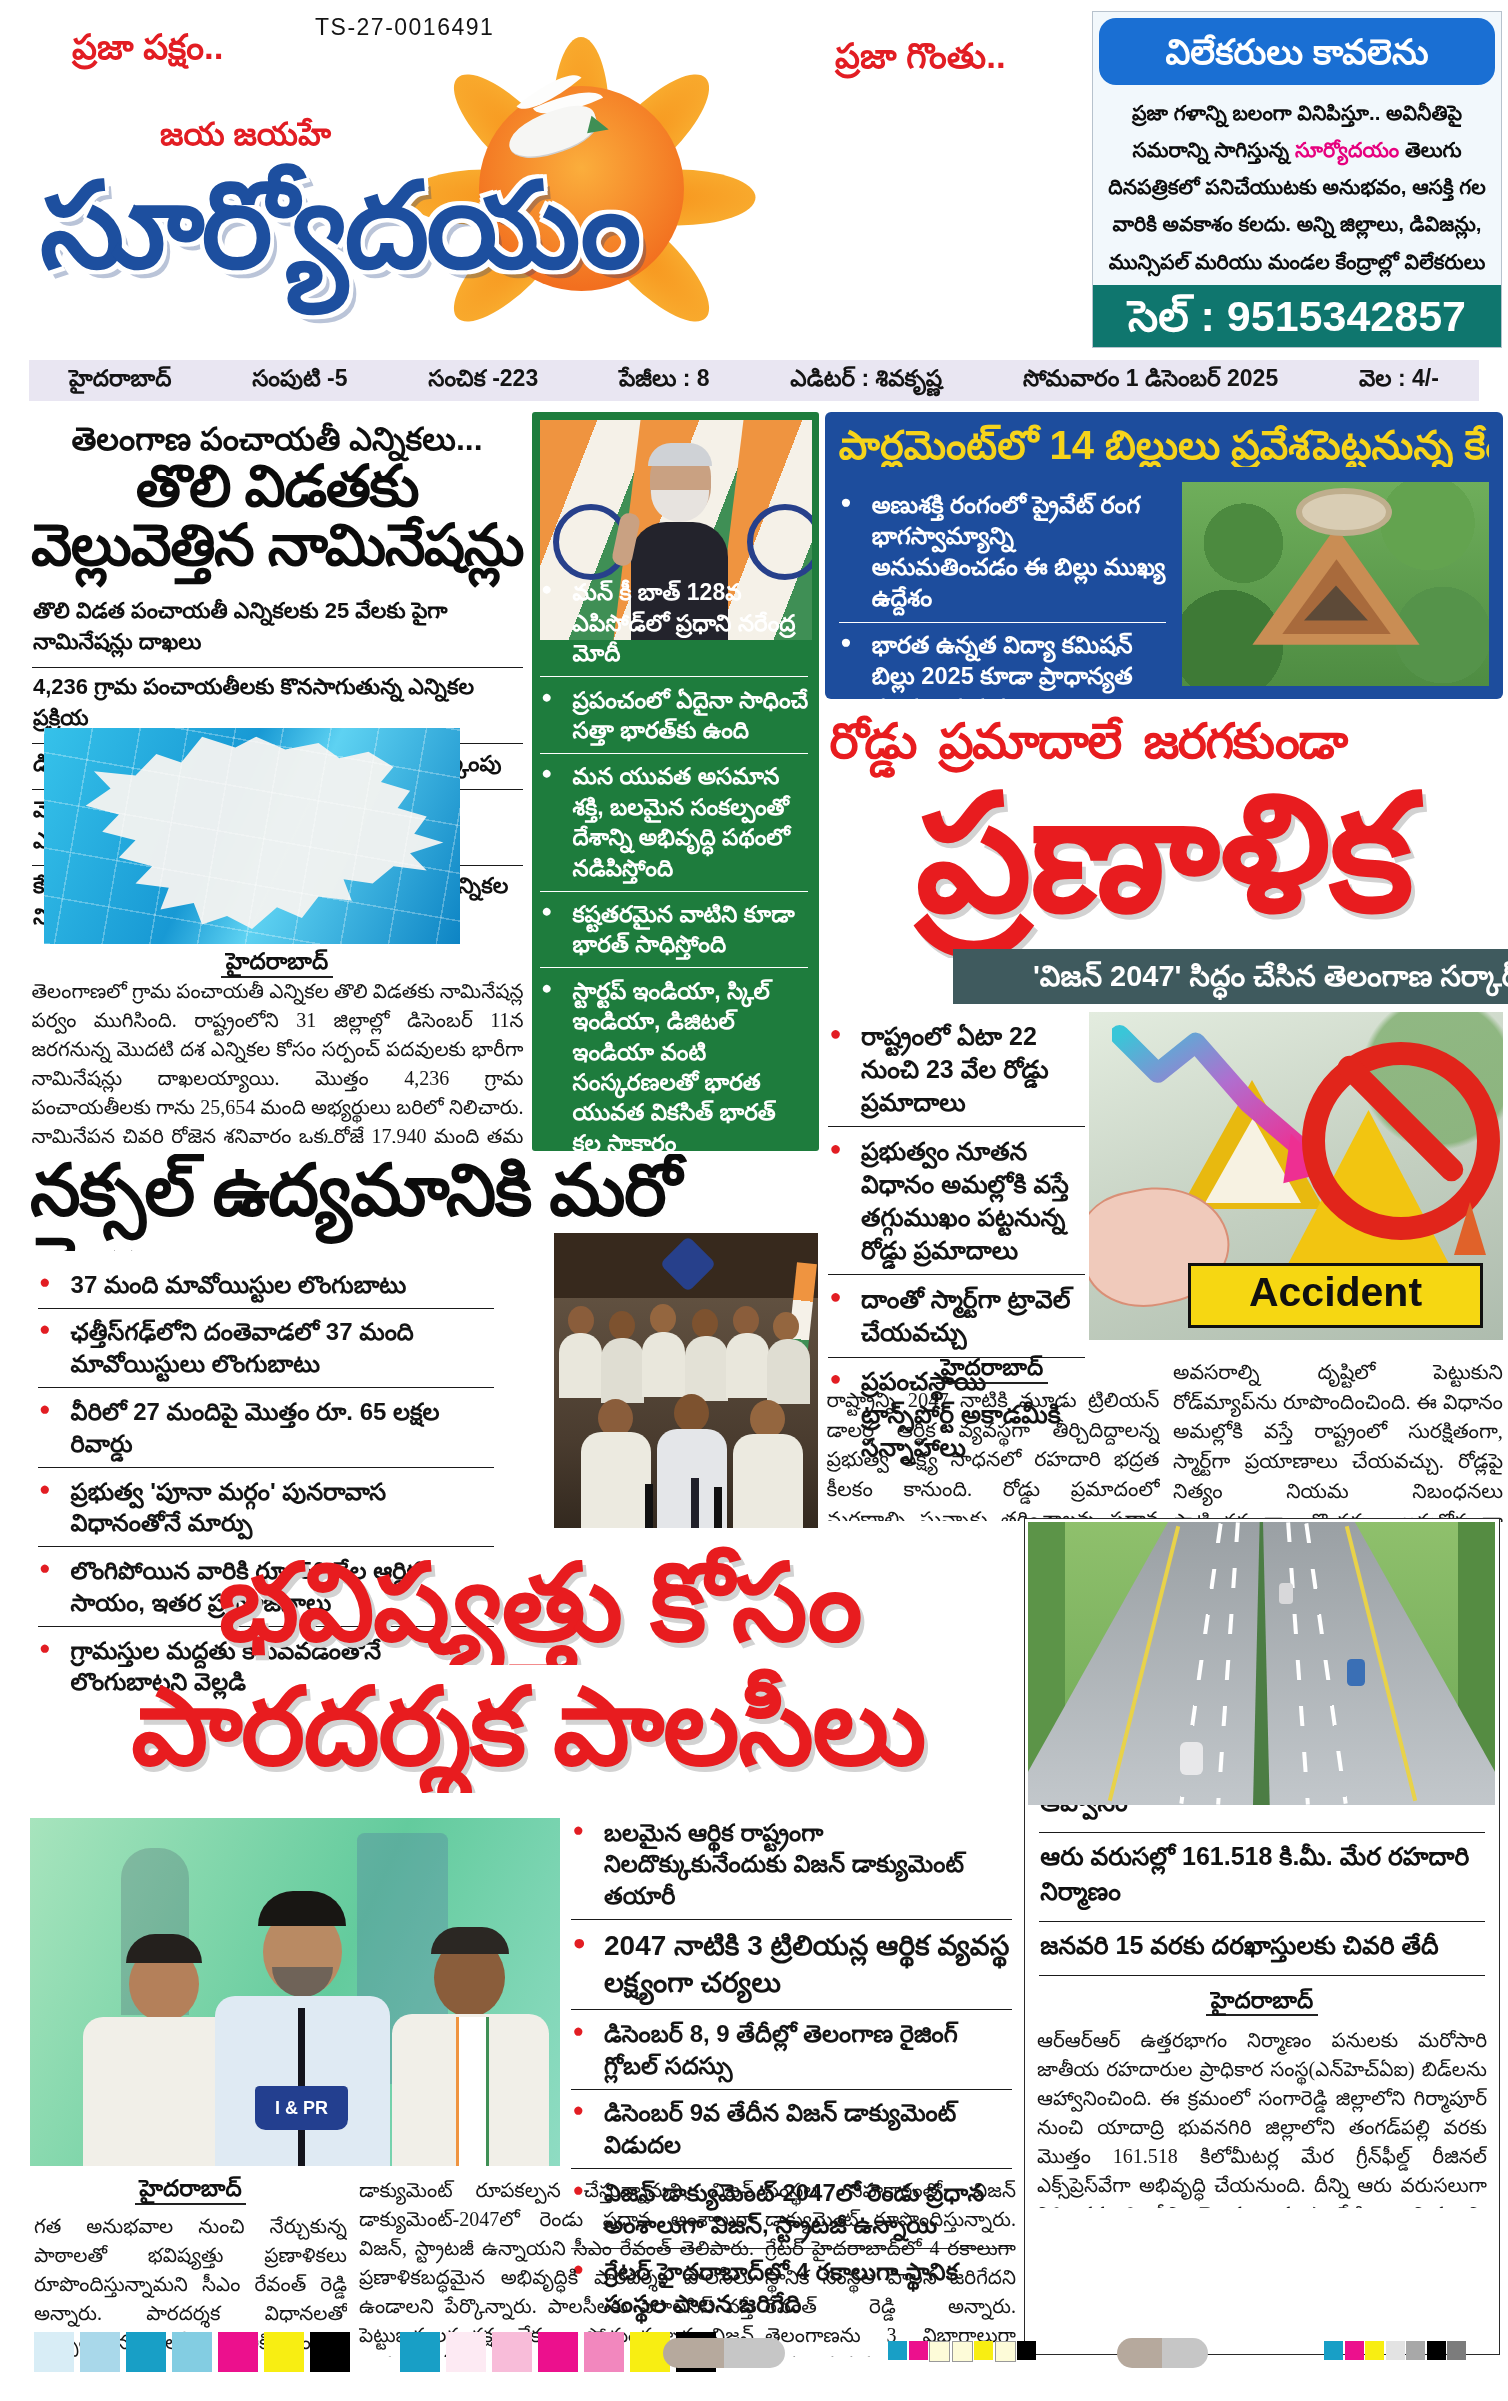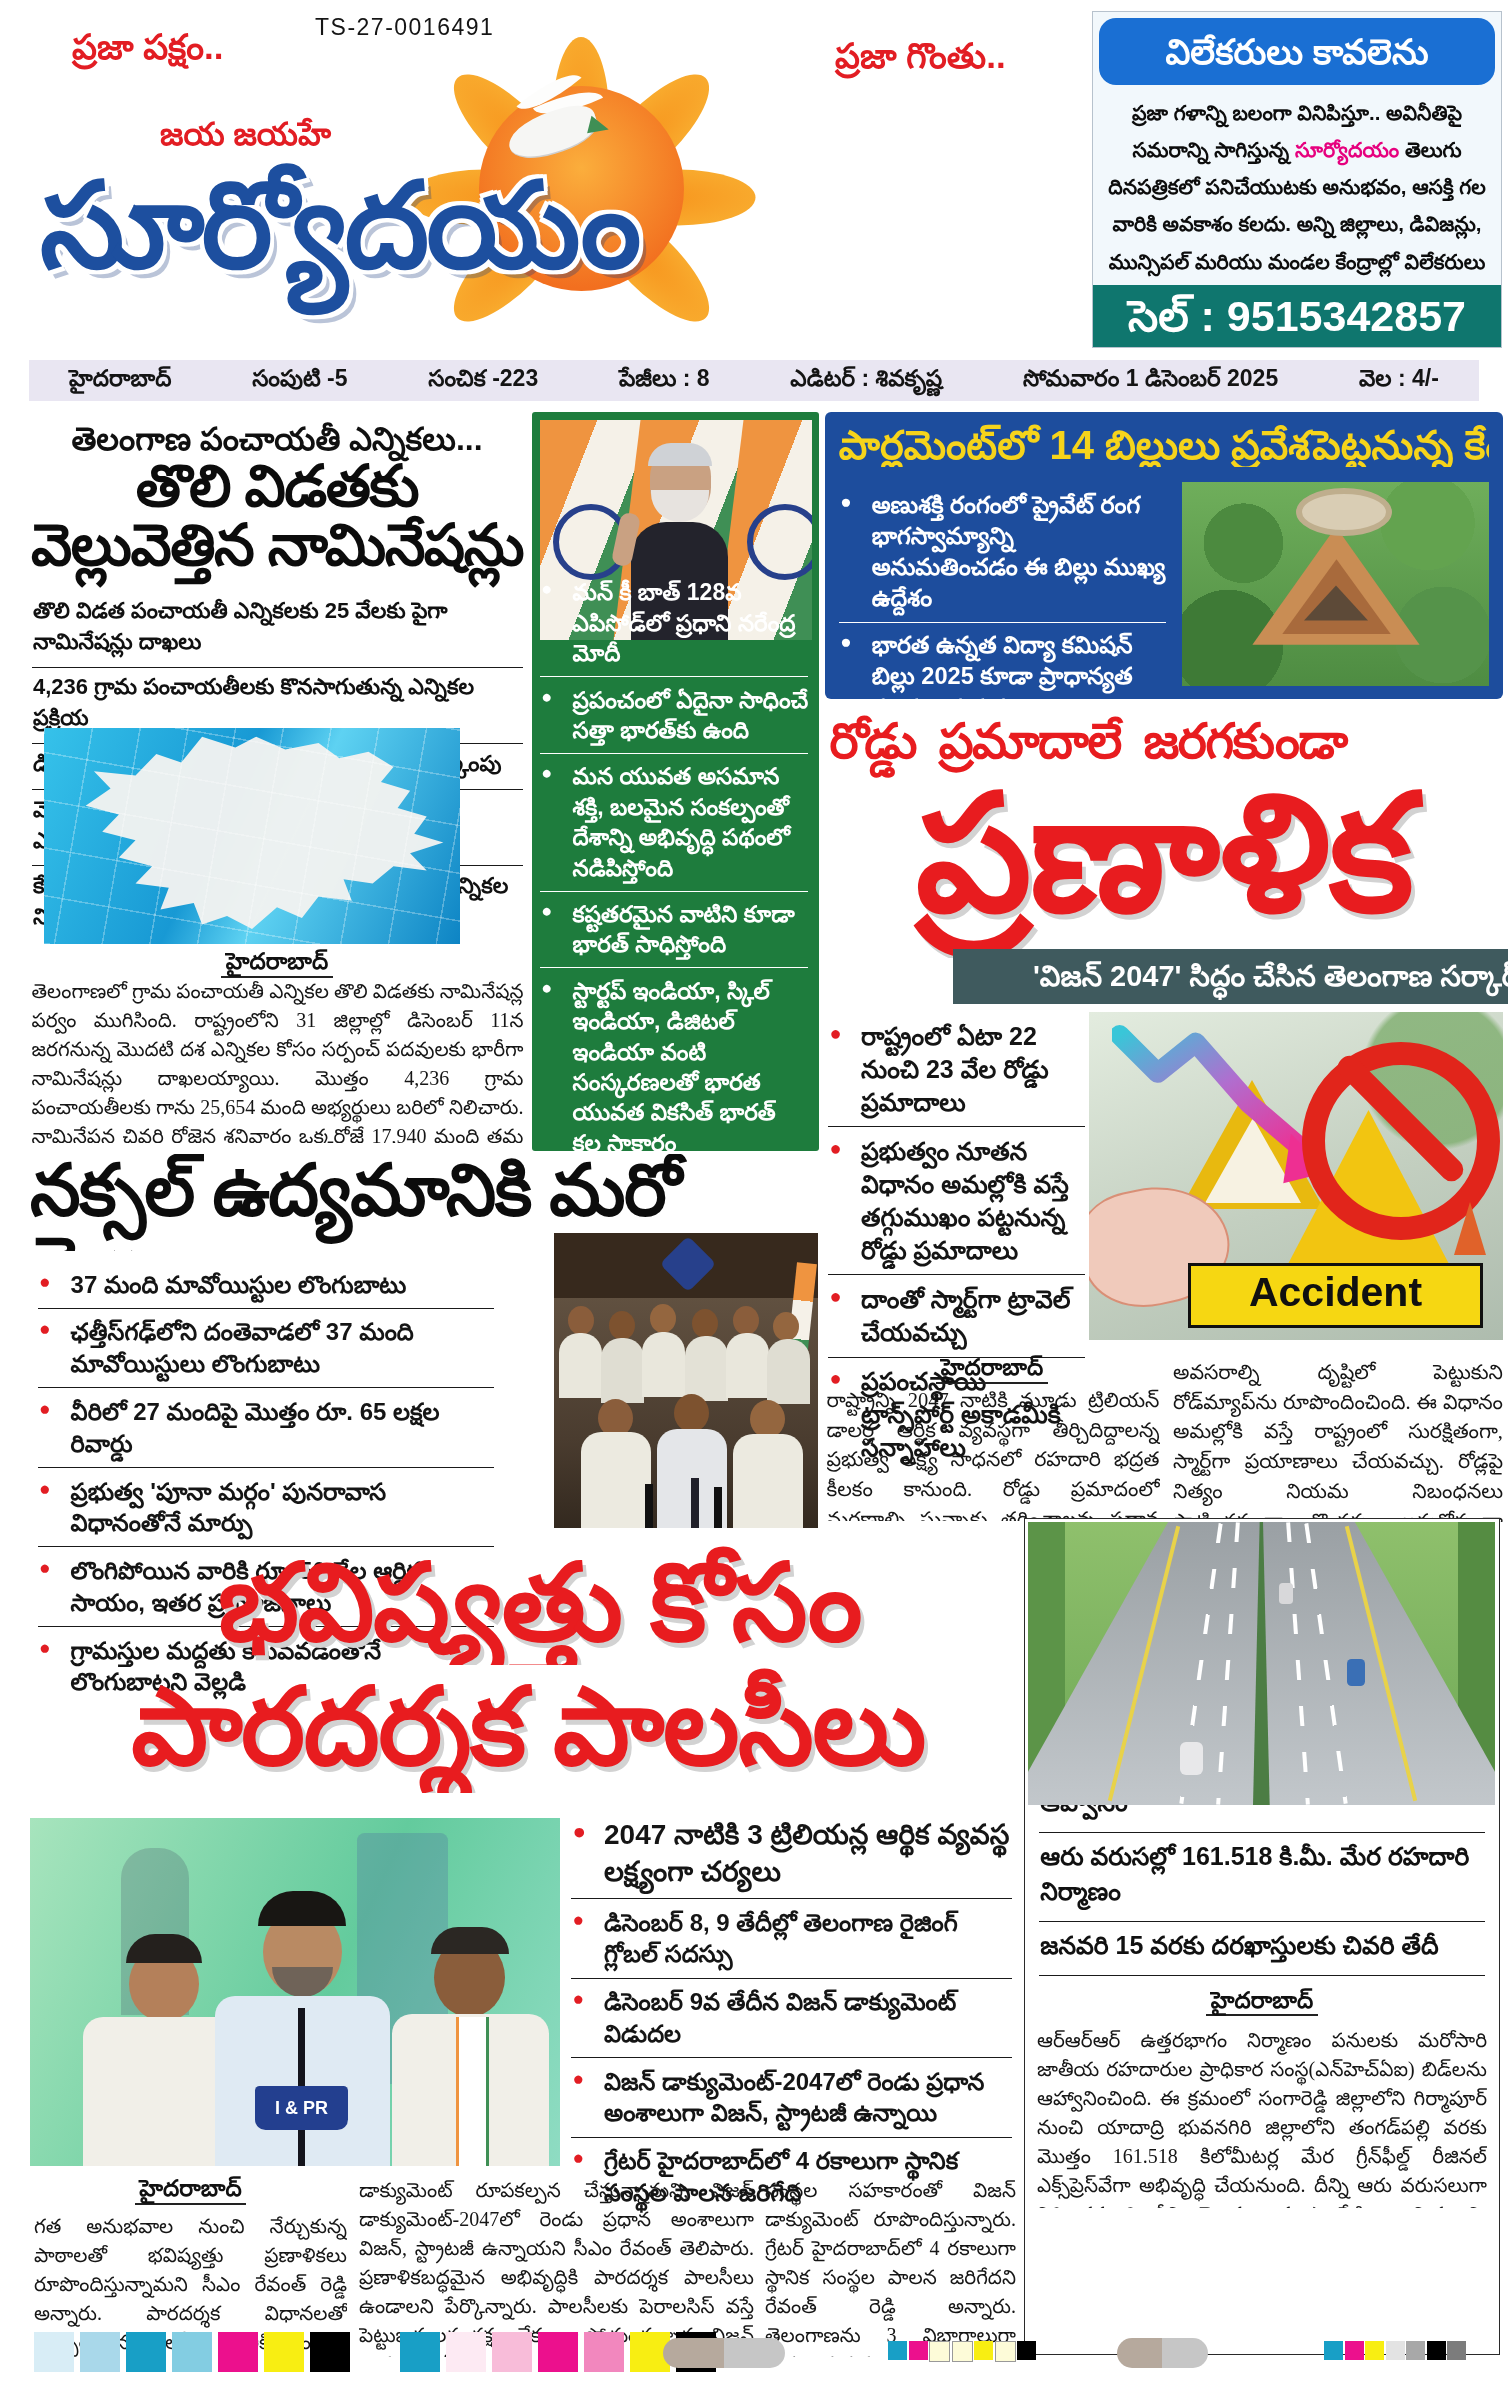--- a/index.html
+++ b/index.html
@@ -321,20 +321,21 @@
       <div class="person-body" style="left:362px;top:196px;width:157px;height:152px;background:#f1efe8;"></div>
       <div class="abs" style="left:426px;top:199px;width:27px;height:149px;background:#fff;border-left:3.8px solid #ef9440;border-right:3.8px solid #3f8f55;"></div>
 
       <div class="abs" style="left:268px;top:190px;width:6.8px;height:158px;background:#14141c;"></div>
       <div class="abs micflag" style="left:225px;top:268px;width:93px;height:44px;line-height:44px;">
         <span>I &amp; PR</span>
       </div>
     </div>
 
     <ul class="blist dark-b" style="position:absolute;left:571px;top:280px;width:441px;">
+      <li style="font-size:24px;">బలమైన ఆర్థిక రాష్ట్రంగా నిలదొక్కుకునేందుకు విజన్ డాక్యుమెంట్ తయారీ</li>
       <li style="font-size:28px;">2047 నాటికి 3 ట్రిలియన్ల ఆర్థిక వ్యవస్థ లక్ష్యంగా చర్యలు</li>
       <li style="font-size:24px;">డిసెంబర్ 8, 9 తేదీల్లో తెలంగాణ రైజింగ్ గ్లోబల్ సదస్సు</li>
       <li style="font-size:24px;">డిసెంబర్ 9వ తేదీన విజన్ డాక్యుమెంట్ విడుదల</li>
       <li style="font-size:24px;">విజన్ డాక్యుమెంట్-2047లో రెండు ప్రధాన అంశాలుగా విజన్, స్ట్రాటజీ ఉన్నాయి</li>
       <li style="font-size:24px;">గ్రేటర్ హైదరాబాద్‌లో 4 రకాలుగా స్థానిక సంస్థల పాలన జరిగేది</li>
     </ul>
 
     <div class="abs" style="left:34px;top:646px;width:313px;height:182px;">
       <div class="dateline"><span>హైదరాబాద్</span></div>
       <div class="bodytext clip" style="margin-top:4.6px;font-size:20px;height:152px;">గత అనుభవాల నుంచి నేర్చుకున్న పాఠాలతో భవిష్యత్తు ప్రణాళికలు రూపొందిస్తున్నామని సీఎం రేవంత్ రెడ్డి అన్నారు. పారదర్శక విధానలతో అద్భుతమైన పాలసీని జాతికి అంకితం చేయనున్నట్లు తెలిపారు. తెలంగాణ బలమైన ఆర్థిక రాష్ట్రంగా నిలదొక్కుకునేందుకు విజన్ డాక్యుమెంట్‌ను తయారు చేస్తున్నట్లు వెల్లడించారు. సంక్షేమ పథకాల అమలుకు విజన్</div>

